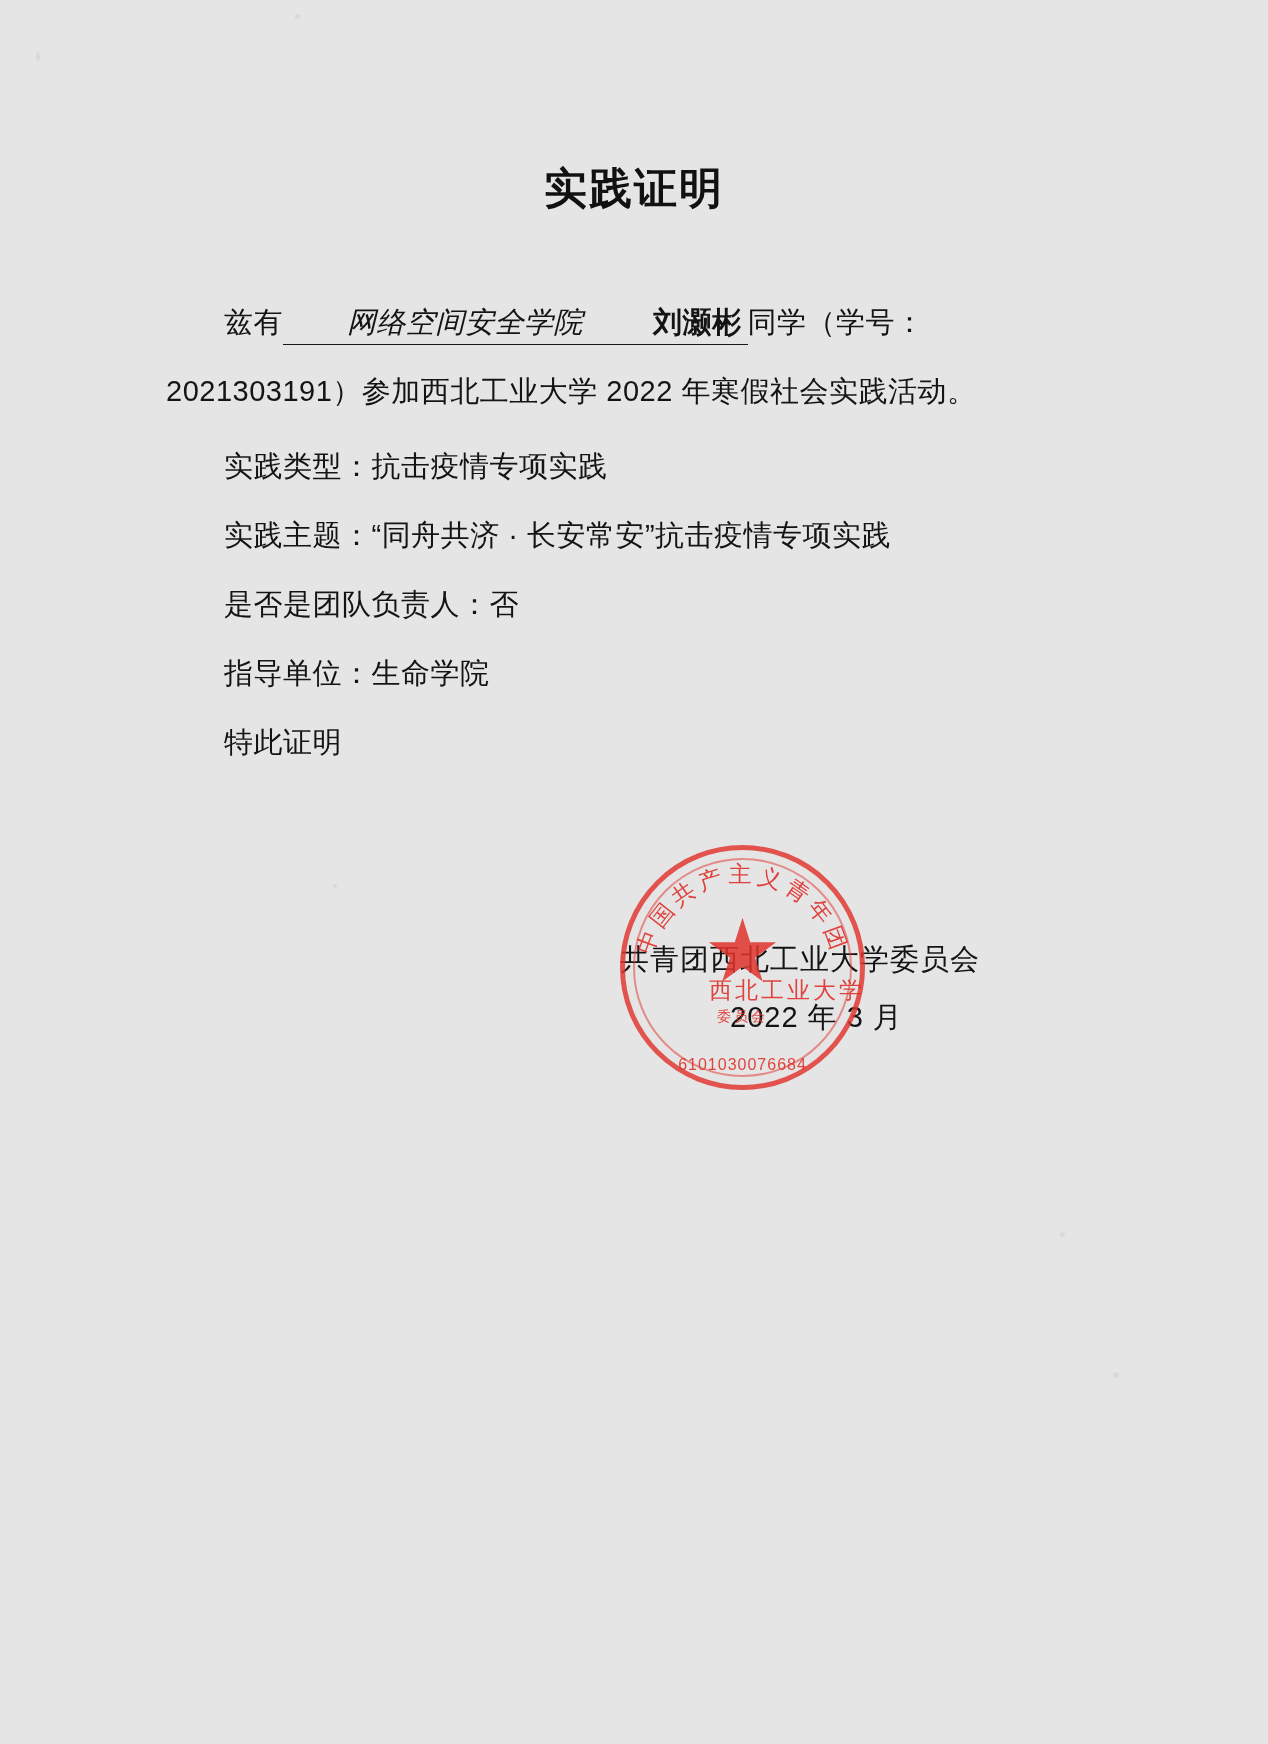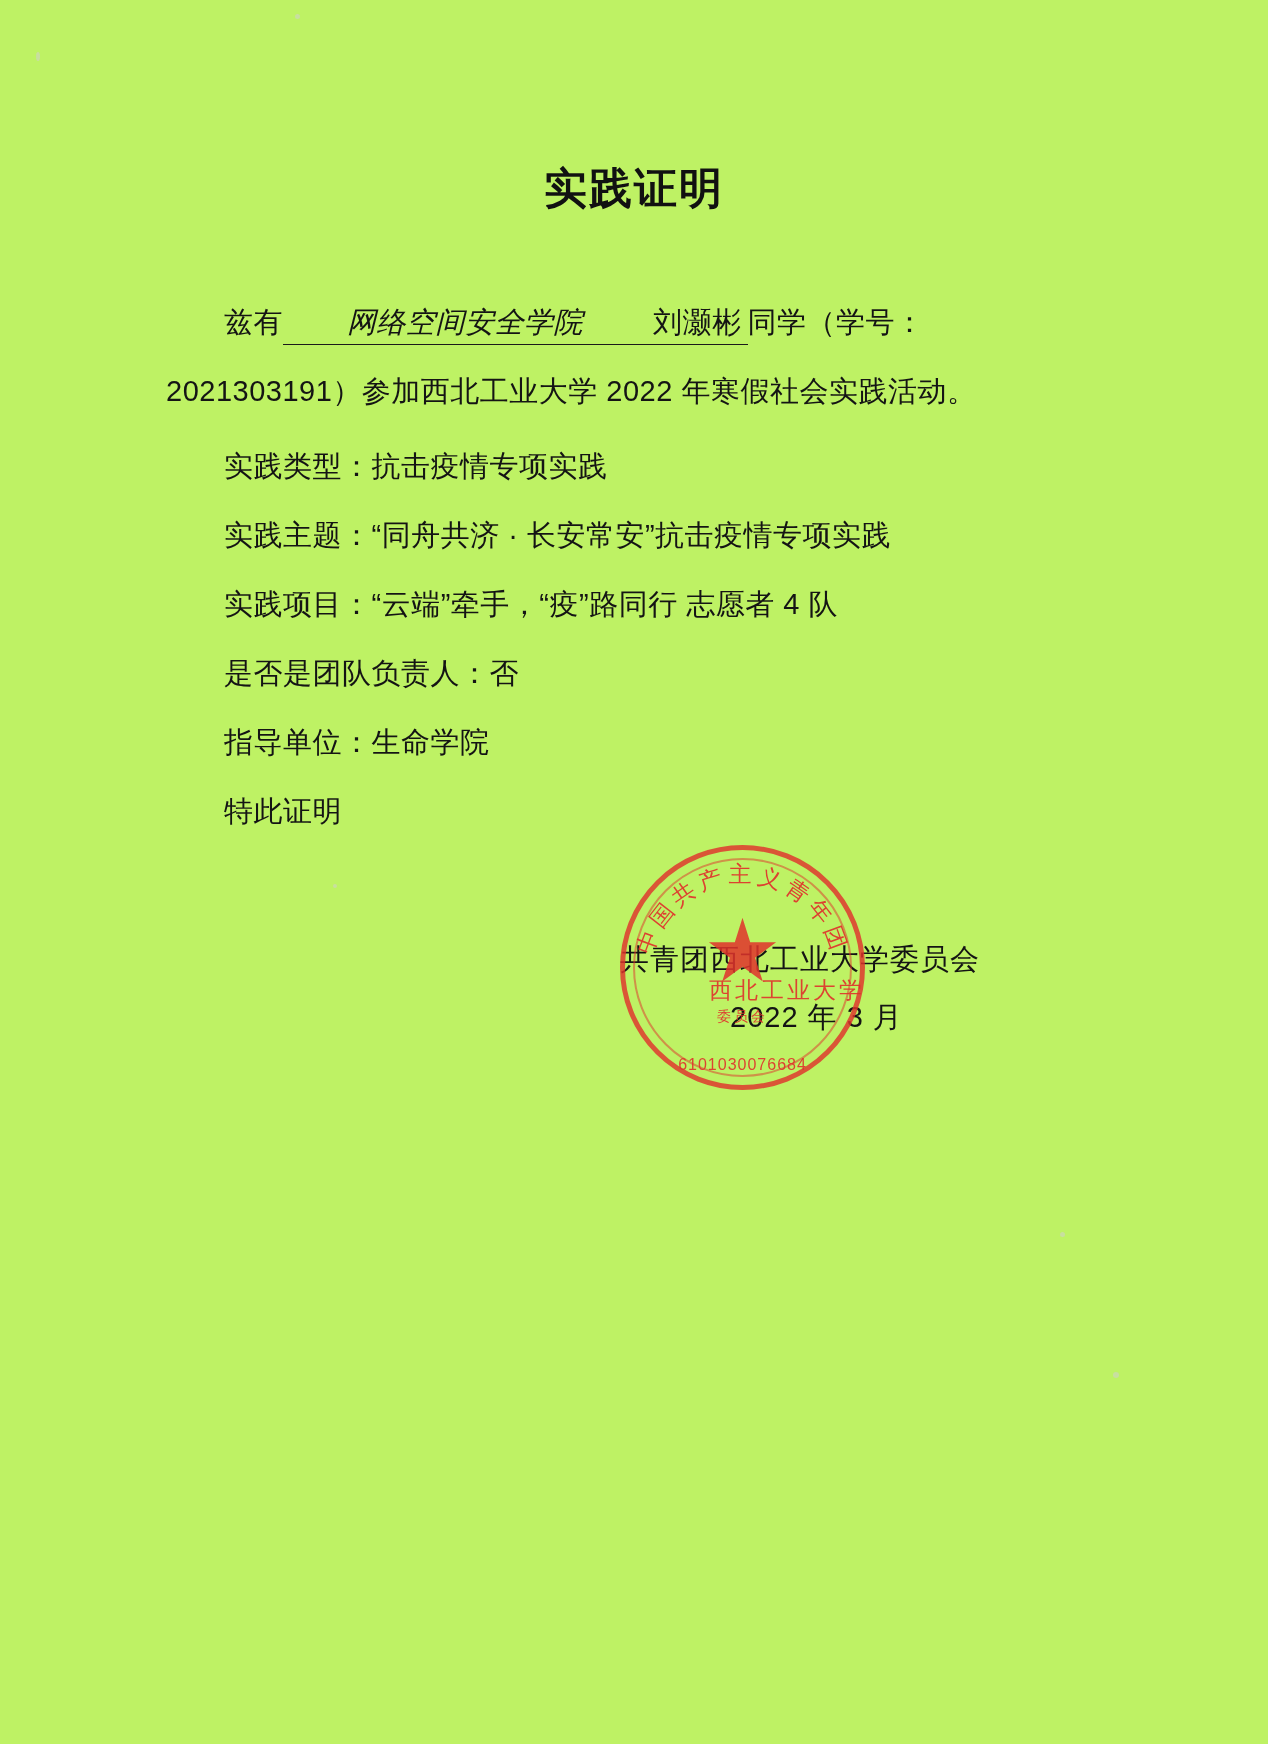--- a/index.html
+++ b/index.html
@@ -11,21 +11,21 @@
     width: 1268px;
     height: 1744px;
     position: relative;
     font-family: "Liberation Sans", sans-serif;
     color: #1b1b1b;
     overflow: hidden;
   }
   .page {
     position: absolute;
     inset: 0;
-    background: #bef264;
+    background: #e5e5e5;
   }
   
   .speck {
     position: absolute;
     background: #cfcfcf;
     border-radius: 50%;
     opacity: .55;
   }
   .doc-title {
     position: absolute;
@@ -52,21 +52,21 @@
     margin: 0 0 6px 0;
     letter-spacing: .5px;
   }
   .fill {
     border-bottom: 1.6px solid #1a1a1a;
     padding: 0 6px 2px 6px;
     display: inline-block;
     line-height: 40px;
   }
   .fill.wide { min-width: 250px; text-align: right; font-style: italic; }
-  .fill.name { min-width: 120px; text-align: left; }
+  .fill.name { min-width: 120px; text-align: left; font-weight: bold; }
   .field-line {
     margin: 0;
     text-indent: 58px;
     letter-spacing: .5px;
   }
   .certify {
     margin: 0;
     text-indent: 58px;
     letter-spacing: .5px;
   }
@@ -183,23 +183,20 @@
     <p class="para">
       <span>兹有</span><span class="fill wide">网络空间安全学院</span><span class="fill name">刘灏彬</span><span>同学（学号：</span><br>
       <span>2021303191）参加西北工业大学 2022 年寒假社会实践活动。</span>
     </p>
 
     <p class="field-line">
       <span>实践类型：</span><span>抗击疫情专项实践</span>
     </p>
     <p class="field-line">
       <span>实践主题：</span><span>“同舟共济 · 长安常安”抗击疫情专项实践</span>
-    </p>
-    <p class="field-line">
-      <span>实践项目：</span><span>“云端”牵手，“疫”路同行 志愿者 4 队</span>
     </p>
     <p class="field-line">
       <span>是否是团队负责人：</span><span>否</span>
     </p>
     <p class="field-line">
       <span>指导单位：</span><span>生命学院</span>
     </p>
 
     <p class="certify">特此证明</p>
   </div>

